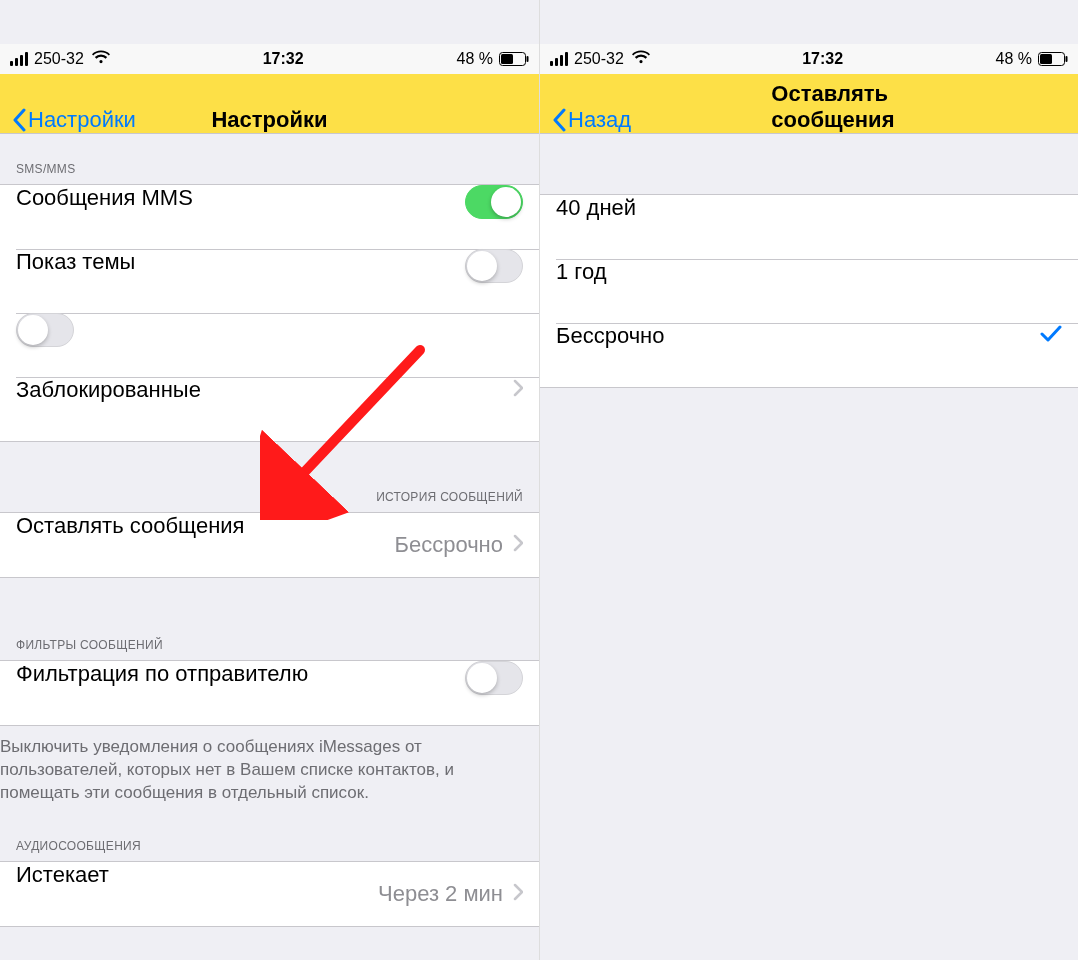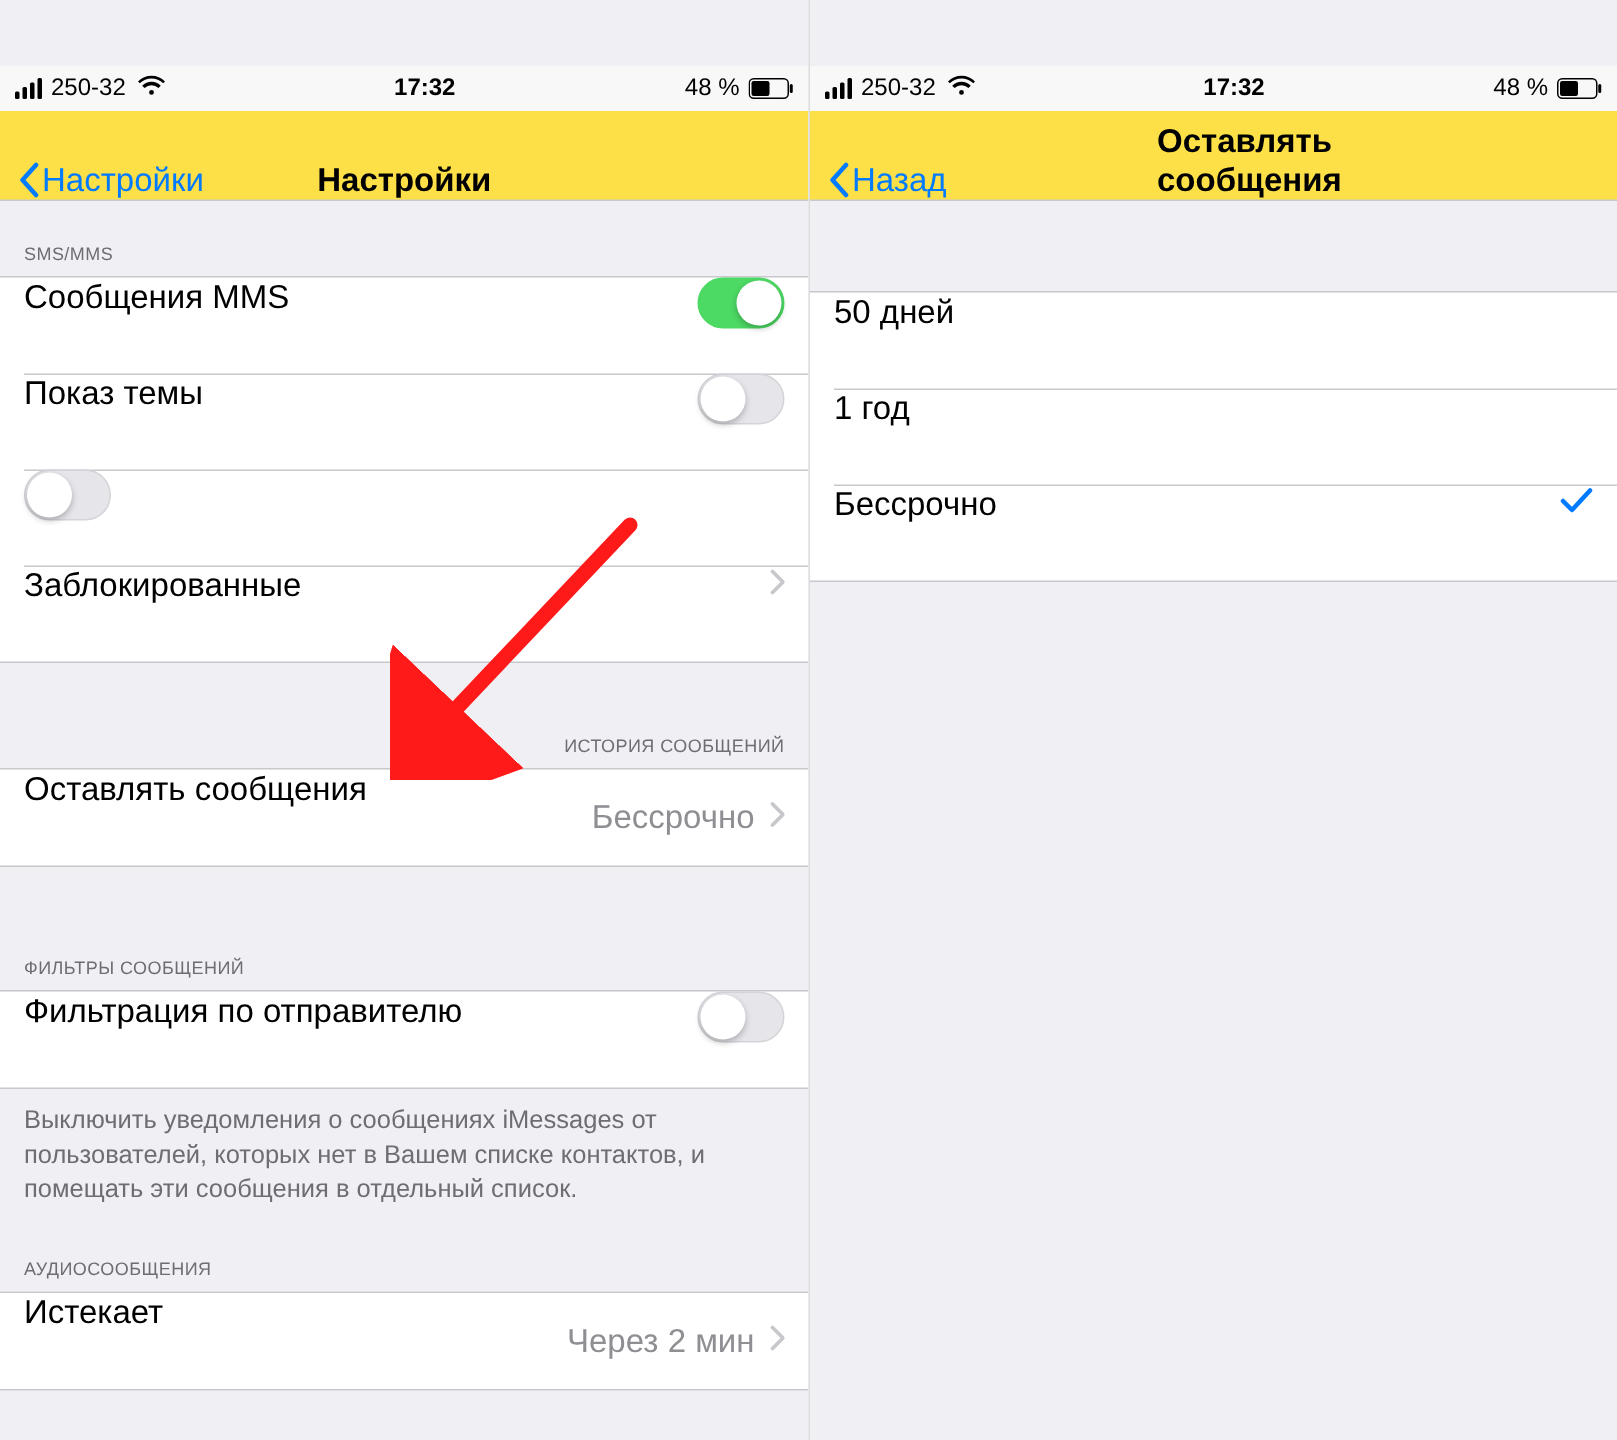--- a/index.html
+++ b/index.html
@@ -57,21 +57,21 @@
   .nav-title.shift-right2 { left:62%; }
 
   
   .section-header {
     padding: 28px 16px 8px 16px;
     font-size: 12px;
     color: #6d6d72;
     letter-spacing: 0.3px;
   }
   .section-footer {
-    padding: 10px 16px 8px 16px;
+    padding: 10px 16px 8px 0;
     font-size: 17px;
     color: #6d6d72;
     line-height: 1.35;
   }
   .list { background:#fff; border-top:1px solid #c8c7cc; border-bottom:1px solid #c8c7cc; }
   .cell {
     min-height:64px;
     padding: 0 16px;
     display:flex;
     justify-content:space-between;
@@ -272,21 +272,21 @@
         </svg>
       <span>Назад</span>
     </div>
     <div class="nav-title shift-right2">Оставлять сообщения</div>
   </div>
 
   <div class="spacer-top"></div>
 
   <div class="list">
     <div class="cell">
-      <span>50 дней</span>
+      <span>40 дней</span>
     </div>
     <div class="cell">
       <span>1 год</span>
     </div>
     <div class="cell">
       <span>Бессрочно</span>
       <span class="check">
         <svg width="22" height="18" viewBox="0 0 22 18">
             <path d="M2 9l6 6L20 2" stroke="#007aff" stroke-width="3" fill="none" stroke-linecap="round" stroke-linejoin="round"></path>
           </svg>

